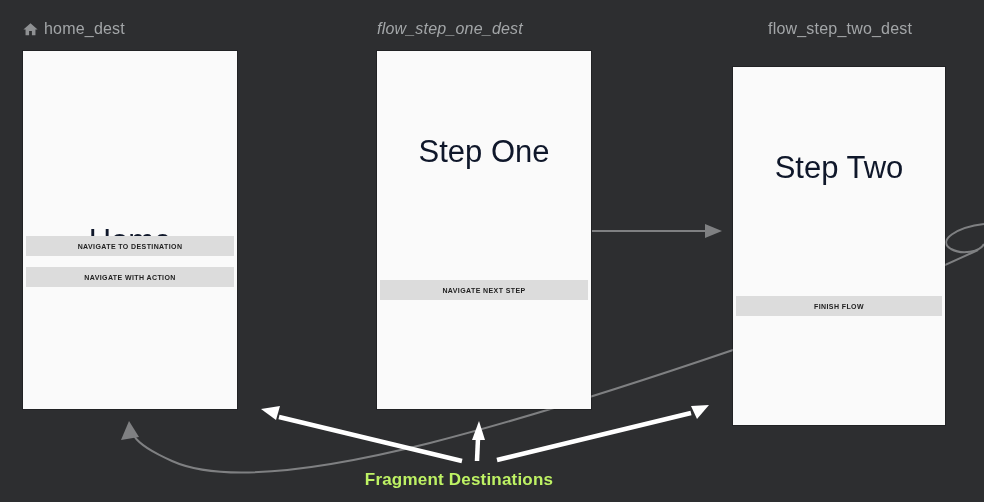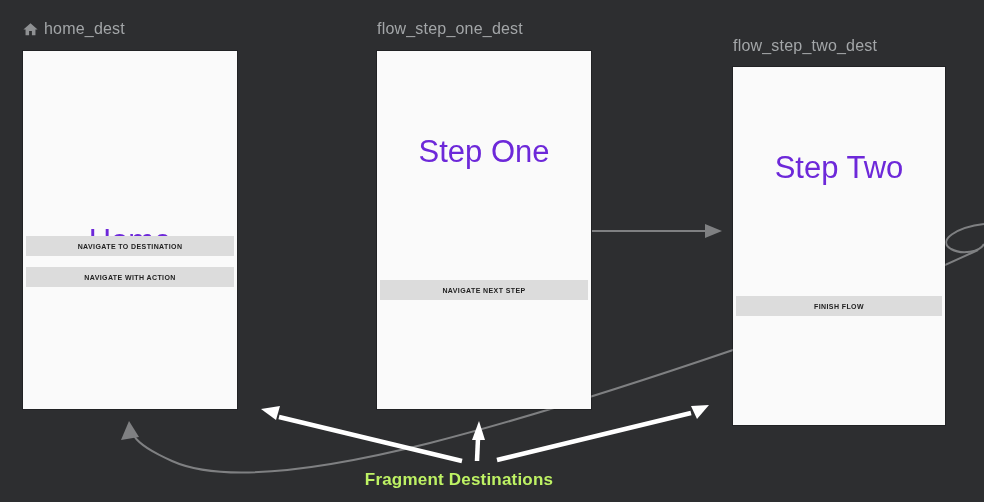--- a/index.html
+++ b/index.html
@@ -28,21 +28,21 @@
   }
   .dest-label .hicon{display:inline-flex;line-height:0;}
 
   .card{
     position:absolute;top:51px;width:214px;height:358px;
     background:#fafafa;
     box-shadow:0 0 0 1px rgba(0,0,0,0.25);
   }
   .card .title{
     position:absolute;left:0;width:100%;
-    text-align:center;color:#6d28d9;
+    text-align:center;color:#0f172a;
     font-size:31px;font-weight:400;
   }
   .pbtn{
     position:absolute;left:3px;right:3px;height:20px;
     background:#dcdcdc;
     display:flex;align-items:center;justify-content:center;
     color:#212121;font-size:7px;font-weight:bold;letter-spacing:.4px;
   }
   .annotation-text{
     position:absolute;left:339px;top:470px;width:240px;
@@ -69,24 +69,24 @@
   </svg>
 
   <div class="dest-label" style="left:22px;">
     <span class="hicon">
       <svg width="17" height="17" viewBox="0 0 24 24">
           <path d="M10 20v-6h4v6h5v-8h3L12 3 2 12h3v8z" fill="#8f9193"></path>
         </svg>
     </span>
     <span>home_dest</span>
   </div>
-  <div class="dest-label" style="left:377px;">
+  <div class="dest-label" style="left:377px;font-style:italic;">
     <span>flow_step_one_dest</span>
   </div>
-  <div class="dest-label" style="left:733px;margin-top:17px;">
+  <div class="dest-label" style="left:768px;">
     <span>flow_step_two_dest</span>
   </div>
 
   <div class="layer-cards">
 
     <div class="card" style="left:23px;width:214px;">
       <div class="title" style="top:172px;">Home</div>
       <div class="pbtn" style="top:185px;">NAVIGATE TO DESTINATION</div>
       <div class="pbtn" style="top:216px;">NAVIGATE WITH ACTION</div>
     </div>

